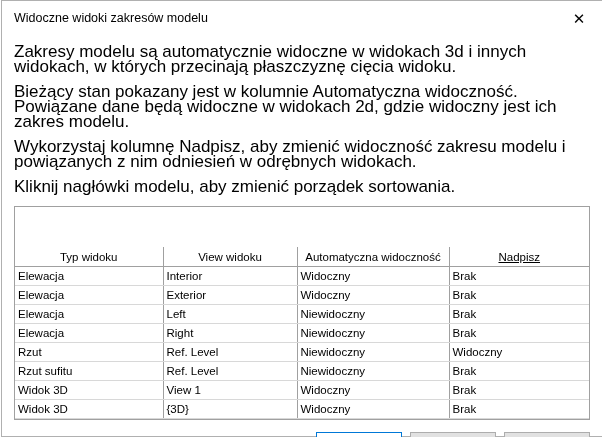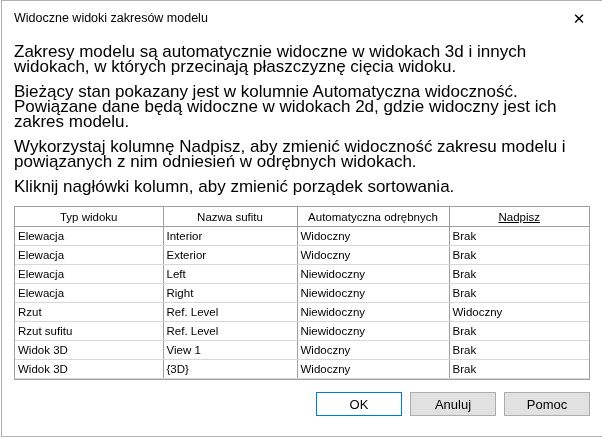--- a/index.html
+++ b/index.html
@@ -69,20 +69,21 @@
     margin-top: 2px;
     margin-bottom: 10px;
     overflow: hidden;
     position: relative;
   }
   table.grid {
     width: 100%;
     border-collapse: collapse;
     table-layout: fixed;
     font-size: 11.5px;
+    margin-top: 40px;
   }
   table.grid th {
     background: #ffffff;
     border-right: 1px solid #a0a0a0;
     border-bottom: 1px solid #a0a0a0;
     font-weight: normal;
     text-align: center;
     height: 19px;
     padding: 0 2px;
     color: #000;
@@ -136,35 +137,35 @@
 
   <div class="titlebar">
     <div class="title-text">Widoczne widoki zakresów modelu</div>
     <div class="close-btn">✕</div>
   </div>
 
   <div class="content">
     <p class="para">Zakresy modelu są automatycznie widoczne w widokach 3d i innych widokach, w których przecinają płaszczyznę cięcia widoku.</p>
     <p class="para">Bieżący stan pokazany jest w kolumnie Automatyczna widoczność. Powiązane dane będą widoczne w widokach 2d, gdzie widoczny jest ich zakres modelu.</p>
     <p class="para">Wykorzystaj kolumnę Nadpisz, aby zmienić widoczność zakresu modelu i powiązanych z nim odniesień w odrębnych widokach.</p>
-    <p class="para">Kliknij nagłówki kolumn, aby zmienić porządek sortowania.</p>
+    <p class="para">Kliknij nagłówki modelu, aby zmienić porządek sortowania.</p>
 
     <div class="table-wrap">
       <table class="grid">
         <colgroup>
           <col class="col1">
             <col class="col2">
             <col class="col3">
             <col>
         </colgroup>
         <thead>
           <tr>
             <th>Typ widoku</th>
-            <th>Nazwa sufitu</th>
-            <th>Automatyczna odrębnych</th>
+            <th>View widoku</th>
+            <th>Automatyczna widoczność</th>
             <th>Nadpisz</th>
           </tr>
         </thead>
         <tbody id="table-body">
             <tr>
               <td>Elewacja</td>
               <td>Interior</td>
               <td>Widoczny</td>
               <td>Brak</td>
             </tr>

